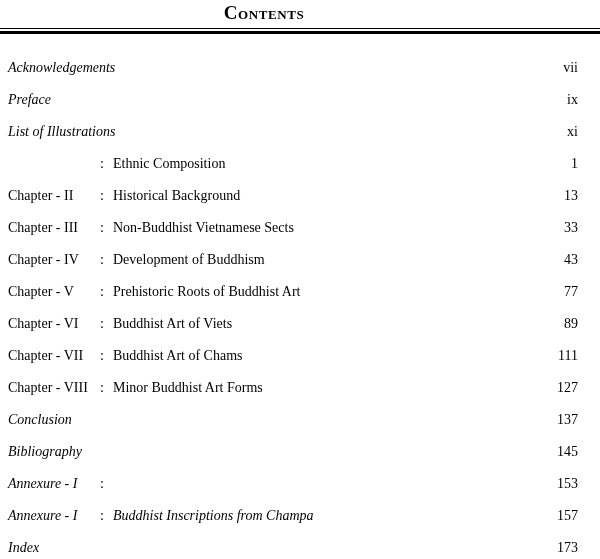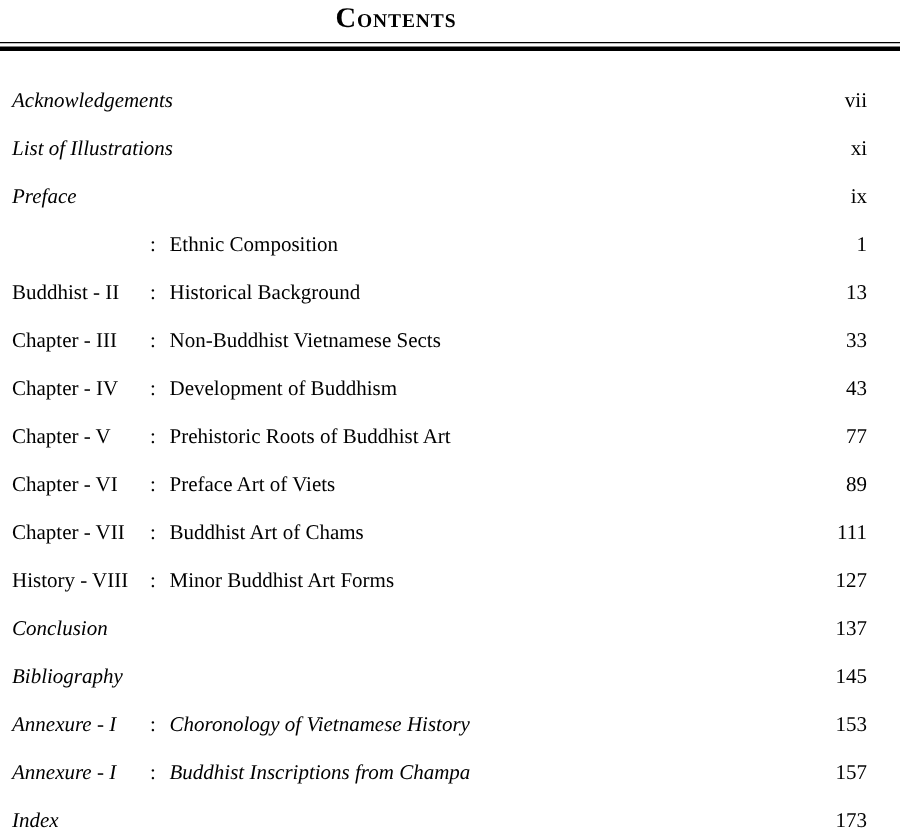--- a/index.html
+++ b/index.html
@@ -118,34 +118,34 @@
     <div class="rule-gap"></div>
     <div class="rule-thick"></div>
   </div>
 
   <div class="toc-list" id="toc-list">
       <div class="toc-row italic plain">
         <span class="entry-title">Acknowledgements</span>
         <span class="pageno">vii</span>
       </div>
       <div class="toc-row italic plain">
+        <span class="entry-title">Preface</span>
+        <span class="pageno">ix</span>
+      </div>
+      <div class="toc-row italic plain">
         <span class="entry-title">List of Illustrations</span>
         <span class="pageno">xi</span>
       </div>
-      <div class="toc-row italic plain">
-        <span class="entry-title">Preface</span>
-        <span class="pageno">ix</span>
-      </div>
       <div class="toc-row">
         <span class="colon">:</span>
         <span class="entry-title">Ethnic Composition</span>
         <span class="pageno">1</span>
       </div>
       <div class="toc-row">
-        <span class="label">Buddhist - II</span>
+        <span class="label">Chapter - II</span>
         <span class="colon">:</span>
         <span class="entry-title">Historical Background</span>
         <span class="pageno">13</span>
       </div>
       <div class="toc-row">
         <span class="label">Chapter - III</span>
         <span class="colon">:</span>
         <span class="entry-title">Non-Buddhist Vietnamese Sects</span>
         <span class="pageno">33</span>
       </div>
@@ -157,47 +157,46 @@
       </div>
       <div class="toc-row">
         <span class="label">Chapter - V</span>
         <span class="colon">:</span>
         <span class="entry-title">Prehistoric Roots of Buddhist Art</span>
         <span class="pageno">77</span>
       </div>
       <div class="toc-row">
         <span class="label">Chapter - VI</span>
         <span class="colon">:</span>
-        <span class="entry-title">Preface Art of Viets</span>
+        <span class="entry-title">Buddhist Art of Viets</span>
         <span class="pageno">89</span>
       </div>
       <div class="toc-row">
         <span class="label">Chapter - VII</span>
         <span class="colon">:</span>
         <span class="entry-title">Buddhist Art of Chams</span>
         <span class="pageno">111</span>
       </div>
       <div class="toc-row">
-        <span class="label">History - VIII</span>
+        <span class="label">Chapter - VIII</span>
         <span class="colon">:</span>
         <span class="entry-title">Minor Buddhist Art Forms</span>
         <span class="pageno">127</span>
       </div>
       <div class="toc-row italic plain">
         <span class="entry-title">Conclusion</span>
         <span class="pageno">137</span>
       </div>
       <div class="toc-row italic plain">
         <span class="entry-title">Bibliography</span>
         <span class="pageno">145</span>
       </div>
       <div class="toc-row italic">
         <span class="label">Annexure - I</span>
         <span class="colon">:</span>
-        <span class="entry-title">Choronology of Vietnamese History</span>
         <span class="pageno">153</span>
       </div>
       <div class="toc-row italic">
         <span class="label">Annexure - I</span>
         <span class="colon">:</span>
         <span class="entry-title">Buddhist Inscriptions from Champa</span>
         <span class="pageno">157</span>
       </div>
       <div class="toc-row italic plain">
         <span class="entry-title">Index</span>

